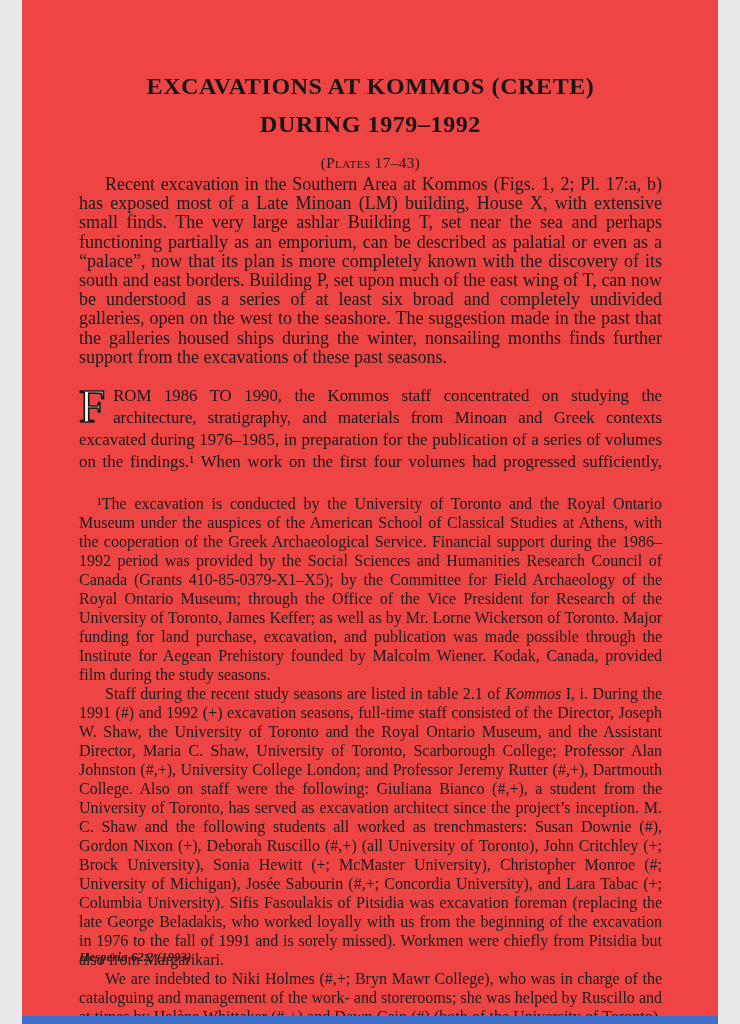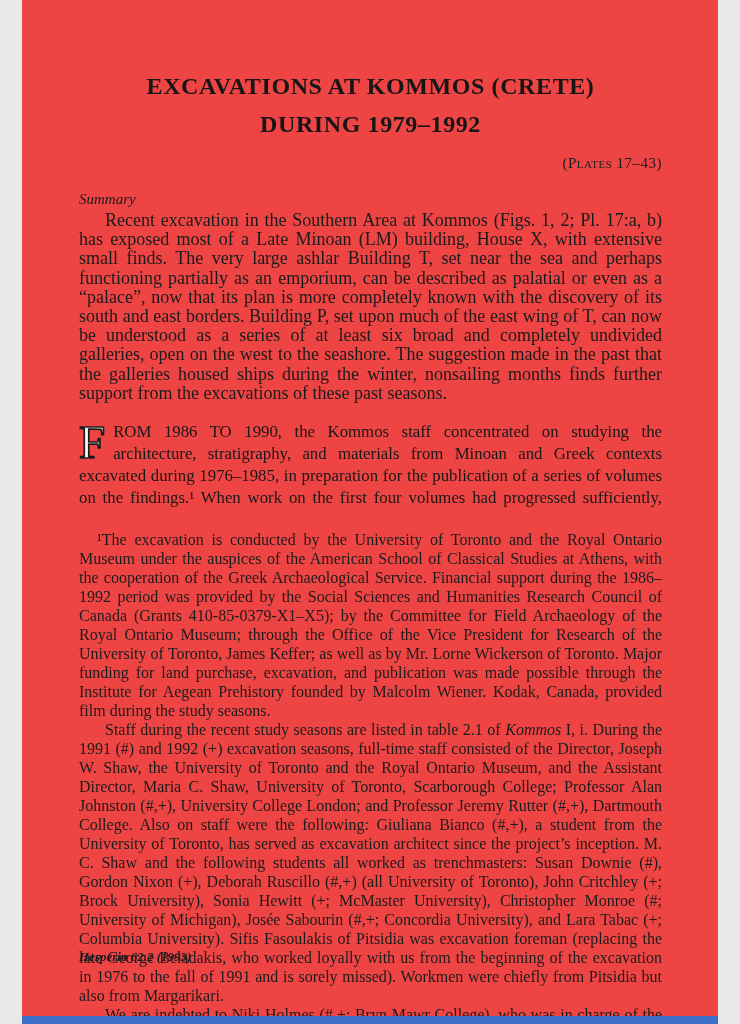--- a/index.html
+++ b/index.html
@@ -20,21 +20,21 @@
     font-size: 24px;
     font-weight: bold;
     letter-spacing: 0.6px;
     margin: 0;
     line-height: 28px;
     color: #161616;
   }
   .title-line2 { margin-top: 10px; }
 
   .plates-line {
-    text-align: right;
+    text-align: center;
     font-variant: small-caps;
     font-size: 15px;
     letter-spacing: 0.5px;
     margin-top: 17px;
     color: #1d1d1d;
   }
 
   .summary-heading {
     font-style: italic;
     font-size: 15px;
@@ -105,21 +105,20 @@
 <body>
 
 <div class="page">
   <div class="content">
 
     <h1 class="title-line">EXCAVATIONS AT KOMMOS (CRETE)</h1>
     <h1 class="title-line title-line2">DURING 1979–1992</h1>
 
     <div class="plates-line">(Plates 17–43)</div>
 
-    <div class="summary-heading">Summary</div>
 
     <p class="summary-body">Recent excavation in the Southern Area at Kommos (Figs. 1, 2; Pl. 17:a, b) has exposed most of a Late Minoan (LM) building, House X, with extensive small finds. The very large ashlar Building T, set near the sea and perhaps functioning partially as an emporium, can be described as palatial or even as a “palace”, now that its plan is more completely known with the discovery of its south and east borders. Building P, set upon much of the east wing of T, can now be understood as a series of at least six broad and completely undivided galleries, open on the west to the seashore. The suggestion made in the past that the galleries housed ships during the winter, nonsailing months finds further support from the excavations of these past seasons.</p>
 
     <p class="intro">
       <span class="dropcap">F</span><span>ROM 1986 TO 1990, the Kommos staff concentrated on studying the architecture, stratigraphy, and materials from Minoan and Greek contexts excavated during 1976–1985, in preparation for the publication of a series of volumes on the findings.¹ When work on the first four volumes had progressed sufficiently,</span>
     </p>
 
     <div class="footnotes">
       <p class="fn-first">¹The excavation is conducted by the University of Toronto and the Royal Ontario Museum under the auspices of the American School of Classical Studies at Athens, with the cooperation of the Greek Archaeological Service. Financial support during the 1986–1992 period was provided by the Social Sciences and Humanities Research Council of Canada (Grants 410-85-0379-X1–X5); by the Committee for Field Archaeology of the Royal Ontario Museum; through the Office of the Vice President for Research of the University of Toronto, James Keffer; as well as by Mr. Lorne Wickerson of Toronto. Major funding for land purchase, excavation, and publication was made possible through the Institute for Aegean Prehistory founded by Malcolm Wiener. Kodak, Canada, provided film during the study seasons.</p>
       <p class="fn-indent"><span>Staff during the recent study seasons are listed in table 2.1 of </span><i>Kommos</i><span> I, i. During the 1991 (#) and 1992 (+) excavation seasons, full-time staff consisted of the Director, Joseph W. Shaw, the University of Toronto and the Royal Ontario Museum, and the Assistant Director, Maria C. Shaw, University of Toronto, Scarborough College; Professor Alan Johnston (#,+), University College London; and Professor Jeremy Rutter (#,+), Dartmouth College. Also on staff were the following: Giuliana Bianco (#,+), a student from the University of Toronto, has served as excavation architect since the project’s inception. M. C. Shaw and the following students all worked as trenchmasters: Susan Downie (#), Gordon Nixon (+), Deborah Ruscillo (#,+) (all University of Toronto), John Critchley (+; Brock University), Sonia Hewitt (+; McMaster University), Christopher Monroe (#; University of Michigan), Josée Sabourin (#,+; Concordia University), and Lara Tabac (+; Columbia University). Sifis Fasoulakis of Pitsidia was excavation foreman (replacing the late George Beladakis, who worked loyally with us from the beginning of the excavation in 1976 to the fall of 1991 and is sorely missed). Workmen were chiefly from Pitsidia but also from Margarikari.</span></p>

